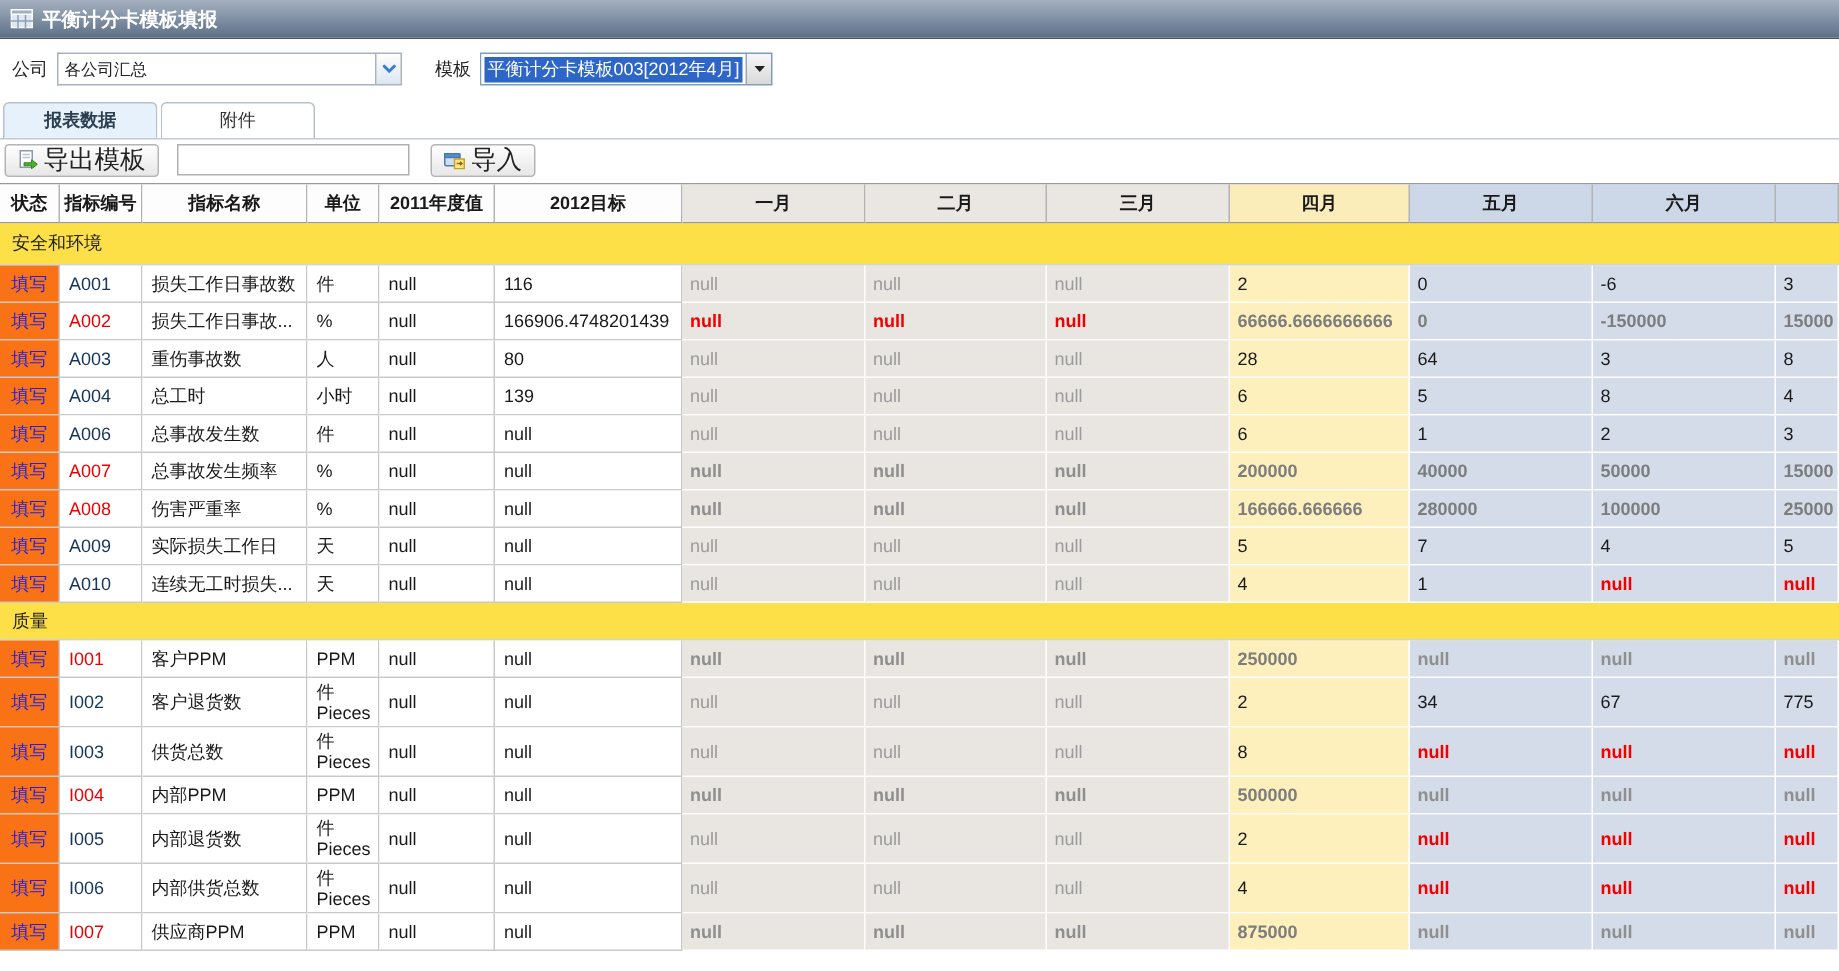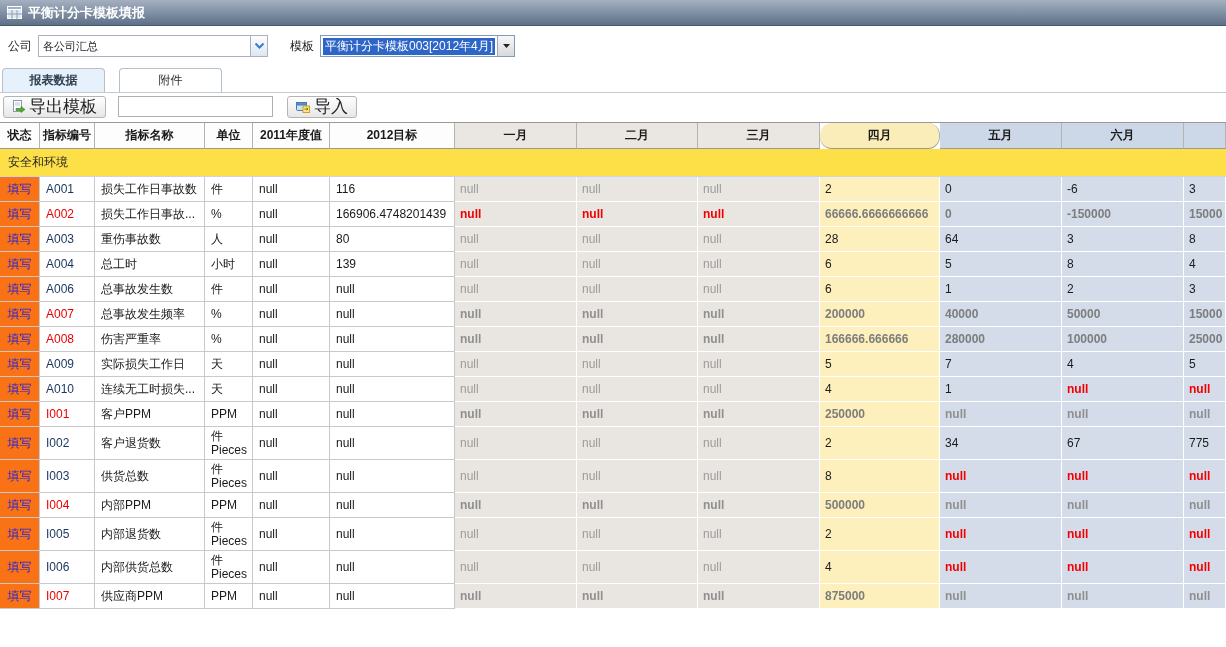--- a/index.html
+++ b/index.html
@@ -32,39 +32,39 @@
   .select-text-wrap { padding:2px 2px; background:#fff; display:flex; align-items:center; }
   .select-text { background:#2e66c8; color:#fff; padding:0 2px; white-space:nowrap; }
   .select-btn {
     width:17px; border-left:1px solid #9aa8b8; background:linear-gradient(#f7f7f7,#d9d9d9);
     display:flex; align-items:center; justify-content:center; font-size:8px; color:#222; cursor:pointer;
   }
   
   .tabstrip { display:flex; margin-top:11px; padding-left:2px; border-bottom:1px solid #c2cad3; height:25px; }
   .tab {
     width:103px; text-align:center; line-height:23px; background:#fff; color:#333;
-    border:1px solid #b7c0ca; border-bottom:none; border-radius:4px 4px 0 0; margin-right:14px; cursor:pointer;
+    border:1px solid #b7c0ca; border-bottom:none; border-radius:4px 4px 0 0; margin-right:2px; cursor:pointer;
   }
   .tab.active { background:#e7f1fb; font-weight:bold; color:#2c3e50; }
   
   .toolbar { display:flex; align-items:center; height:27px; padding-left:3px; }
   .btn {
     display:inline-flex; align-items:center; gap:4px; height:22px; padding:0 8px;
     border:1px solid #b4b4b4; border-radius:3px; background:linear-gradient(#fefefe,#e7e7e7);
     font-size:17px; color:#222; cursor:pointer; white-space:nowrap;
   }
   .file-input { width:155px; height:21px; border:1px solid #b0b0b0; margin-left:12px; padding:2px 4px; font-family:inherit; font-size:12px; }
   .btn.import { margin-left:14px; }
   
   table { border-collapse:separate; border-spacing:0; table-layout:fixed; width:1226px; margin-top:2px; border-top:1px solid #999; font-size:12px; }
   th {
     font-weight:bold; height:26px; padding:0 2px; background:#fdfdfd; text-align:center;
     border-right:1px solid #b3b3b3; border-bottom:1px solid #999; overflow:hidden; white-space:nowrap;margin-left:36px;
   }
-  th.hg { background:#eae7e2; } th.hy { background:#fbedb9;border-radius:12px; } th.hb { background:#ccd7e8; }
+  th.hg { background:#eae7e2; } th.hy { background:#fbedb9; } th.hb { background:#ccd7e8; }
   td {
     height:25px; padding:0 6px; background:#fff; border-right:1px solid #c9c9c9; border-bottom:1px solid #c9c9c9;
     overflow:hidden; white-space:nowrap; vertical-align:middle;
   }
   td.status { background:#f97316; text-align:center; padding:0; }
   a.fill-link { color:#2222dd; text-decoration:none; cursor:pointer; }
   td.mon { border-right:1px solid #fff; border-bottom:1px solid #fff; padding:0 5px; }
   td.mg { background:#e9e6e1; } td.my { background:#fdf0bd; } td.mb { background:#d4dce9; }
   tr.group-row td { background:#fde047; border-right:none; border-bottom:1px solid #ccd5e2; color:#222; padding:0 8px; }
   tr.group-row.first td { height:28px; }
@@ -308,20 +308,23 @@
         <td>null</td>
         <td>null</td>
         <td class="mon mg m-n">null</td>
         <td class="mon mg m-n">null</td>
         <td class="mon mg m-n">null</td>
         <td class="mon my m-v">4</td>
         <td class="mon mb m-v">1</td>
         <td class="mon mb m-nr">null</td>
         <td class="mon mb m-nr">null</td>
       </tr>
+      <tr class="group-row">
+        <td colspan="13">质量</td>
+      </tr>
       <tr>
         <td class="status"><a class="fill-link">填写</a></td>
         <td class="code-red">I001</td>
         <td>客户PPM</td>
         <td>PPM</td>
         <td>null</td>
         <td>null</td>
         <td class="mon mg m-ng">null</td>
         <td class="mon mg m-ng">null</td>
         <td class="mon mg m-ng">null</td>

